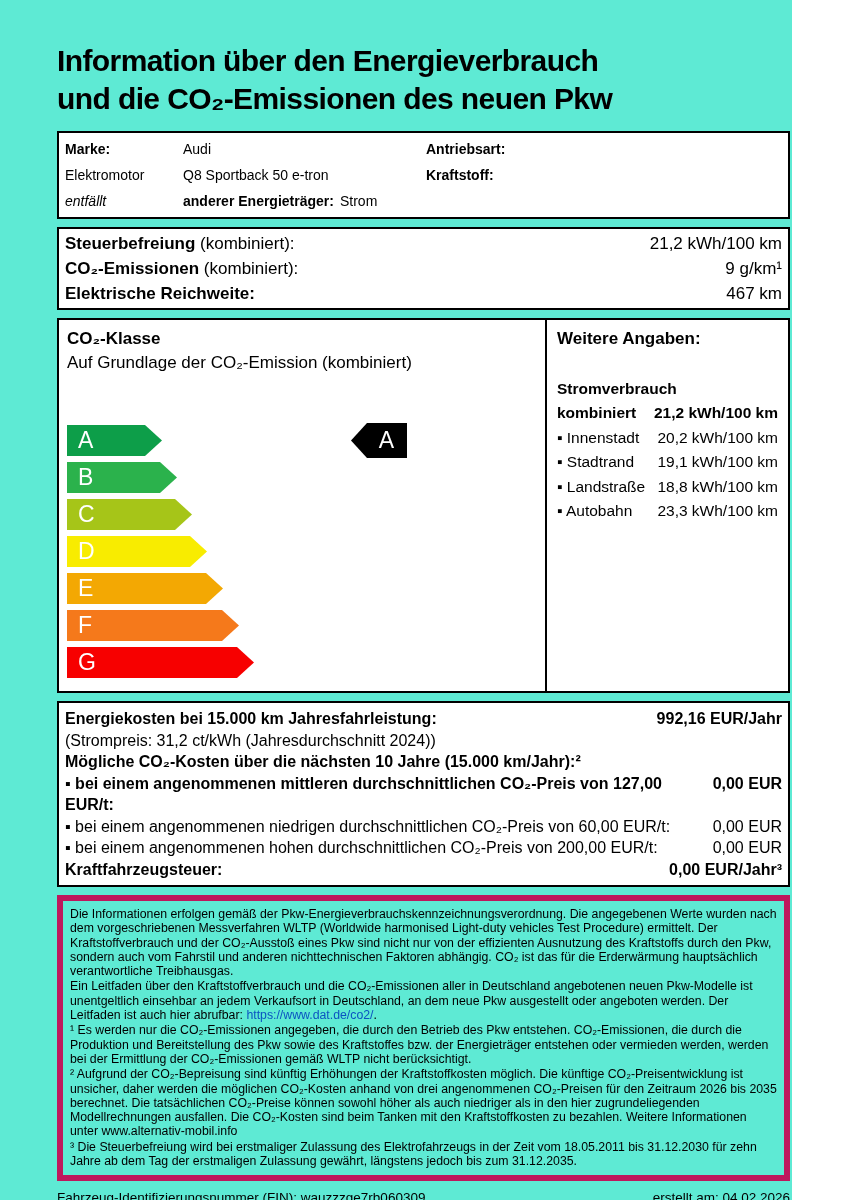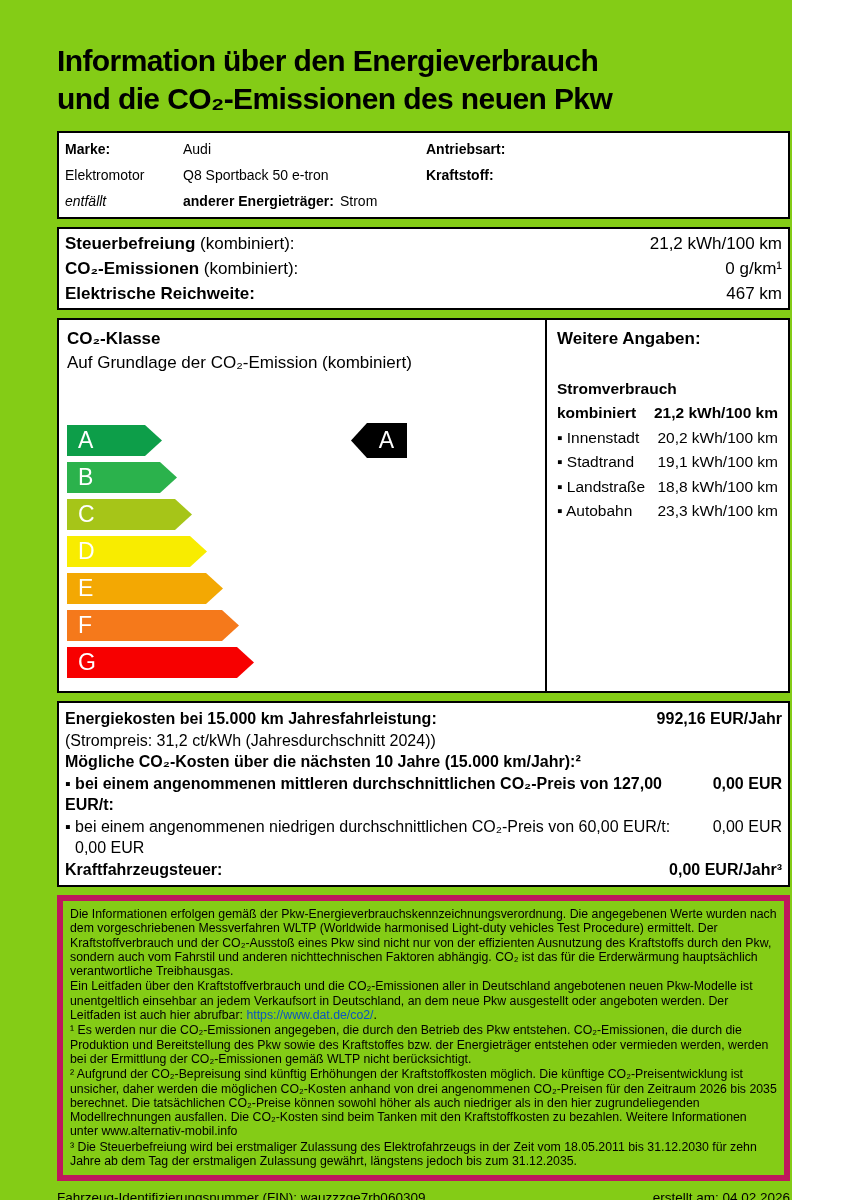--- a/index.html
+++ b/index.html
@@ -1,17 +1,17 @@
 <!DOCTYPE html>
 <html><head>
 <meta charset="utf-8">
 <style>
   html,body { margin:0; padding:0; background:#fff; }
   .page {
-    position:relative; width:792px; height:1200px; background:#84cc16;
+    position:relative; width:792px; height:1200px; background:#5eead4;
     font-family:"Liberation Sans", sans-serif; color:#000; overflow:hidden;text-decoration:underline;
   }
   .content { position:absolute; left:57px; top:0; width:733px; }
 
   .title { margin-top:42px; margin-bottom:13px; font-size:30px; font-weight:bold;
            line-height:38px; letter-spacing:-0.6px; }
 
   .box { border:2px solid #000; margin-bottom:8px; box-sizing:border-box; background:#fff; }
 
   
@@ -86,21 +86,21 @@
       </div>
     </div>
 
     <div class="box cbox">
       <div class="crow">
         <div><span class="b">Steuerbefreiung</span><span> (kombiniert):</span></div>
         <div>21,2 kWh/100 km</div>
       </div>
       <div class="crow">
         <div><span class="b">CO₂-Emissionen</span><span> (kombiniert):</span></div>
-        <div>0 g/km¹</div>
+        <div>9 g/km¹</div>
       </div>
       <div class="crow">
         <div><span class="b">Elektrische Reichweite:</span><span></span></div>
         <div>467 km</div>
       </div>
     </div>
 
     <div class="box co2box">
       <div class="co2left">
         <h2>CO₂-Klasse</h2>
@@ -155,20 +155,21 @@
       </div>
       <div class="erow b">
         <div>▪ bei einem angenommenen mittleren durchschnittlichen CO₂-Preis von 127,00 EUR/t:</div>
         <div class="eval">0,00 EUR</div>
       </div>
       <div class="erow">
         <div>▪ bei einem angenommenen niedrigen durchschnittlichen CO₂-Preis von 60,00 EUR/t:</div>
         <div class="eval">0,00 EUR</div>
       </div>
       <div class="erow">
+        <div>▪ bei einem angenommenen hohen durchschnittlichen CO₂-Preis von 200,00 EUR/t:</div>
         <div class="eval">0,00 EUR</div>
       </div>
       <div class="erow b">
         <div>Kraftfahrzeugsteuer:</div>
         <div class="eval">0,00 EUR/Jahr³</div>
       </div>
     </div>
 
     <div class="fbox">
       <p>Die Informationen erfolgen gemäß der Pkw-Energieverbrauchskennzeichnungsverordnung. Die angegebenen Werte wurden nach dem vorgeschriebenen Messverfahren WLTP (Worldwide harmonised Light-duty vehicles Test Procedure) ermittelt. Der Kraftstoffverbrauch und der CO₂-Ausstoß eines Pkw sind nicht nur von der effizienten Ausnutzung des Kraftstoffs durch den Pkw, sondern auch vom Fahrstil und anderen nichttechnischen Faktoren abhängig. CO₂ ist das für die Erderwärmung hauptsächlich verantwortliche Treibhausgas.</p>

